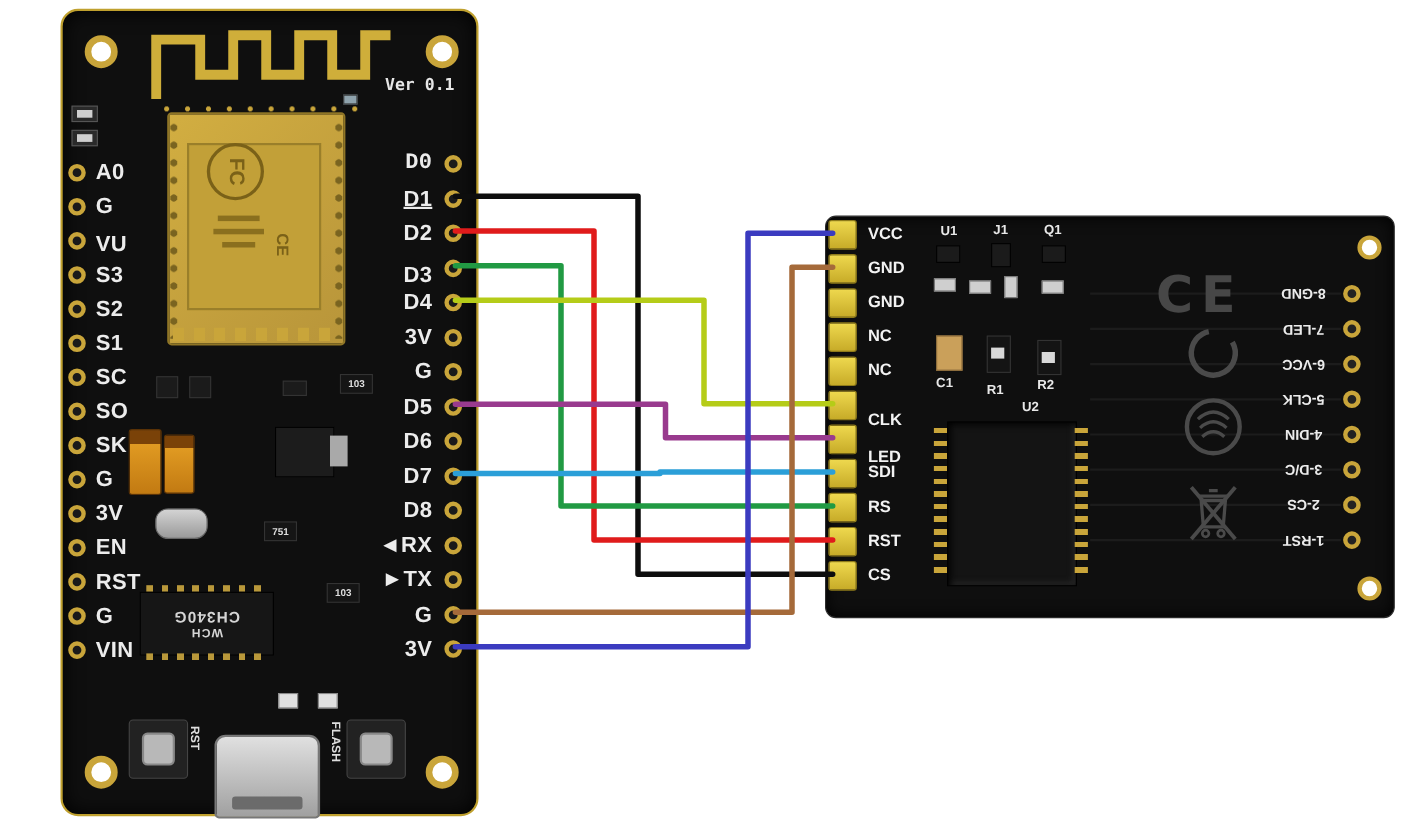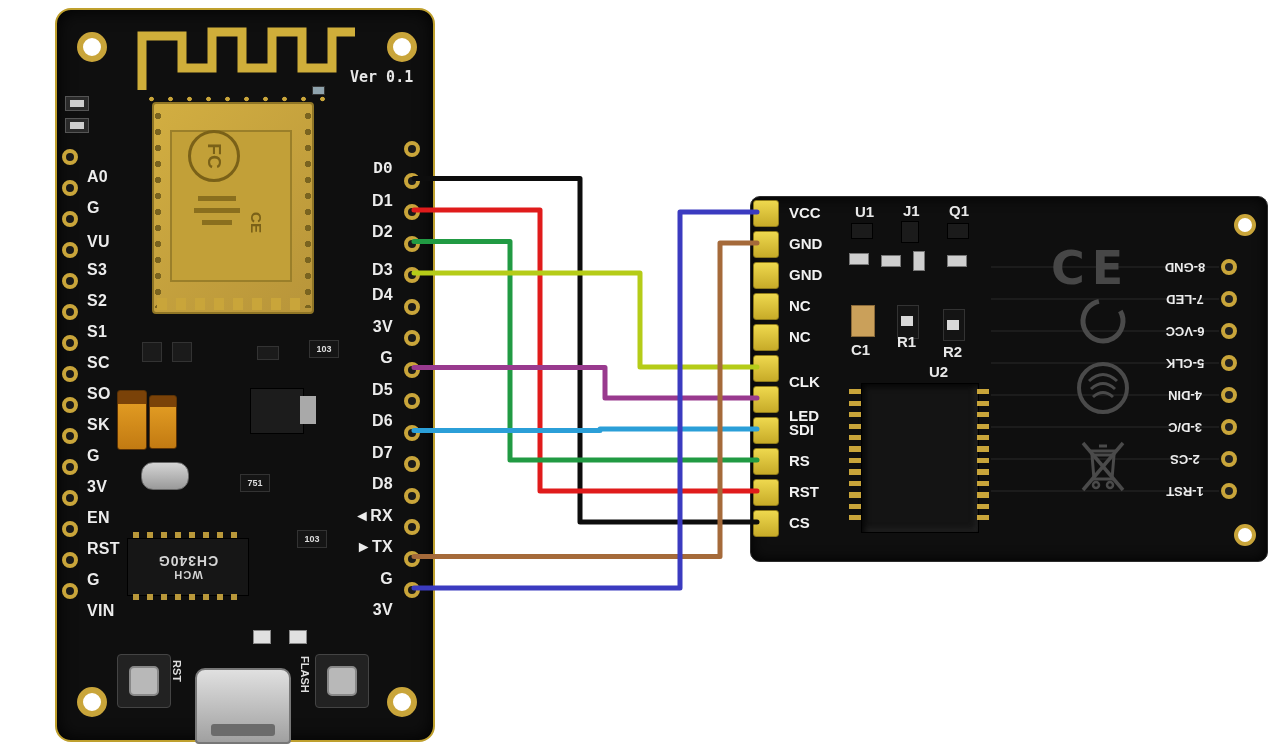--- a/index.html
+++ b/index.html
@@ -63,29 +63,29 @@
         border-radius:5px;border:2px solid #888;box-sizing:border-box;}
   .btn-label{position:absolute;color:#ddd;font-size:11px;font-weight:bold;writing-mode:vertical-rl;}
   #usb{position:absolute;left:138px;top:658px;width:96px;height:76px;
         background:linear-gradient(180deg,#e0e0e0,#a0a0a0);border:2px solid #777;
         border-radius:10px 10px 4px 4px;box-sizing:border-box;}
   #usb::after{content:"";position:absolute;left:14px;bottom:6px;width:64px;height:12px;background:#6b6b6b;border-radius:3px;}
   .mini-cap{position:absolute;background:#e0e0e0;border:1px solid #888;}
 
   .pad{position:absolute;width:16px;height:16px;border-radius:50%;background:#1a1a1a;
         border:4px solid var(--gold,#c9a53a);box-sizing:border-box;}
-  .pin-label{position:absolute;color:var(--silk,#ececec);font-weight:bold;font-size:16px;
-        line-height:20px;letter-spacing:.3px;white-space:nowrap;margin-top:20px;}
+  .pin-label{position:absolute;color:var(--silk,#ececec);font-weight:bold;font-size:20px;
+        line-height:20px;letter-spacing:.3px;white-space:nowrap;}
   .pin-label.rcol{right:40px;text-align:right;}
 
   
   .hpin{position:absolute;left:2px;width:26px;height:27px;border-radius:3px;
         background:linear-gradient(180deg,#eed84e,var(--yellow,#c7ab28));border:1px solid #8f7b1a;box-sizing:border-box;}
   .hpin-label{position:absolute;left:38px;color:#f2f2f2;font-weight:bold;font-size:15px;line-height:18px;}
-  .clabel{position:absolute;color:#e8e8e8;font-size:15px;font-weight:bold;}
+  .clabel{position:absolute;color:#e8e8e8;font-size:12px;font-weight:bold;}
   .sot{position:absolute;background:#1b1b1b;border:1px solid #000;}
   .smd-s{position:absolute;background:#cfcfcf;border:1px solid #777;}
   #c1c{position:absolute;left:100px;top:108px;width:22px;height:30px;background:#caa05a;border:1px solid #8a6a3a;}
   #r1c{position:absolute;left:146px;top:108px;width:20px;height:32px;background:#141414;border:1px solid #333;}
   #r2c{position:absolute;left:192px;top:112px;width:20px;height:30px;background:#141414;border:1px solid #333;}
   #r1c::after,#r2c::after{content:"";position:absolute;left:3px;top:10px;width:12px;height:10px;background:#d8d8d8;}
   #u2{position:absolute;left:110px;top:186px;width:116px;height:148px;background:#141414;border:1px solid #000;
         box-shadow:inset 2px 2px 6px #000,inset -2px -2px 6px #2c2c2c;}
   .u2pins{position:absolute;top:192px;width:12px;height:136px;
         background:repeating-linear-gradient(180deg,var(--gold,#c9a53a) 0 5px,transparent 5px 11.5px);}
@@ -189,21 +189,21 @@
         <div class="pad" style="left: 5px; top: 511px;"></div>
         <span class="pin-label" style="left: 30px; top: 509px;">RST</span>
         <div class="pad" style="left: 5px; top: 542px;"></div>
         <span class="pin-label" style="left: 30px; top: 540px;">G</span>
         <div class="pad" style="left: 5px; top: 573px;"></div>
         <span class="pin-label" style="left: 30px; top: 571px;">VIN</span>
       </div>
     <div id="nodemcu-right-pins">
         <span class="pin-label rcol" style="top: 129px; font-family: Liberation Mono, monospace;">D0</span>
         <div class="pad" style="left: 347px; top: 131px;"></div>
-        <span class="pin-label rcol" style="top: 160.5px;">D1</span>
+        <span class="pin-label rcol" style="top: 160.5px; text-decoration: underline;">D1</span>
         <div class="pad" style="left: 347px; top: 162.5px;"></div>
         <span class="pin-label rcol" style="top: 192px;">D2</span>
         <div class="pad" style="left: 347px; top: 194px;"></div>
         <span class="pin-label rcol" style="top: 230px;">D3</span>
         <div class="pad" style="left: 347px; top: 225.5px;"></div>
         <span class="pin-label rcol" style="top: 255px;">D4</span>
         <div class="pad" style="left: 347px; top: 257px;"></div>
         <span class="pin-label rcol" style="top: 286.5px;">3V</span>
         <div class="pad" style="left: 347px; top: 288.5px;"></div>
         <span class="pin-label rcol" style="top: 318px;">G</span>
@@ -250,21 +250,21 @@
     <div class="sot" style="left:196px;top:26px;width:20px;height:14px;"></div>
     <div class="smd-s" style="left:98px;top:56px;width:18px;height:10px;"></div>
     <div class="smd-s" style="left:130px;top:58px;width:18px;height:10px;"></div>
     <div class="smd-s" style="left:162px;top:54px;width:10px;height:18px;"></div>
     <div class="smd-s" style="left:196px;top:58px;width:18px;height:10px;"></div>
 
     <div id="c1c"></div>
     <div id="r1c"></div>
     <div id="r2c"></div>
     <span class="clabel" style="left:100px;top:144px;">C1</span>
-    <span class="clabel" style="left:146px;top:136px;">R1</span>
+    <span class="clabel" style="left:146px;top:150px;">R1</span>
     <span class="clabel" style="left:192px;top:146px;">R2</span>
 
     <span class="clabel" style="left:178px;top:166px;">U2</span>
     <div class="u2pins" style="left:98px;"></div>
     <div id="u2"></div>
     <div class="u2pins" style="left:226px;"></div>
 
     <div id="ce-big">CE</div>
     <svg id="marks" width="84" height="220" style="position:absolute;left:312px;top:96px;">
       <circle cx="40" cy="28" r="20" stroke-width="5" stroke-dasharray="100 26" transform="rotate(-30 40 28)"></circle>

